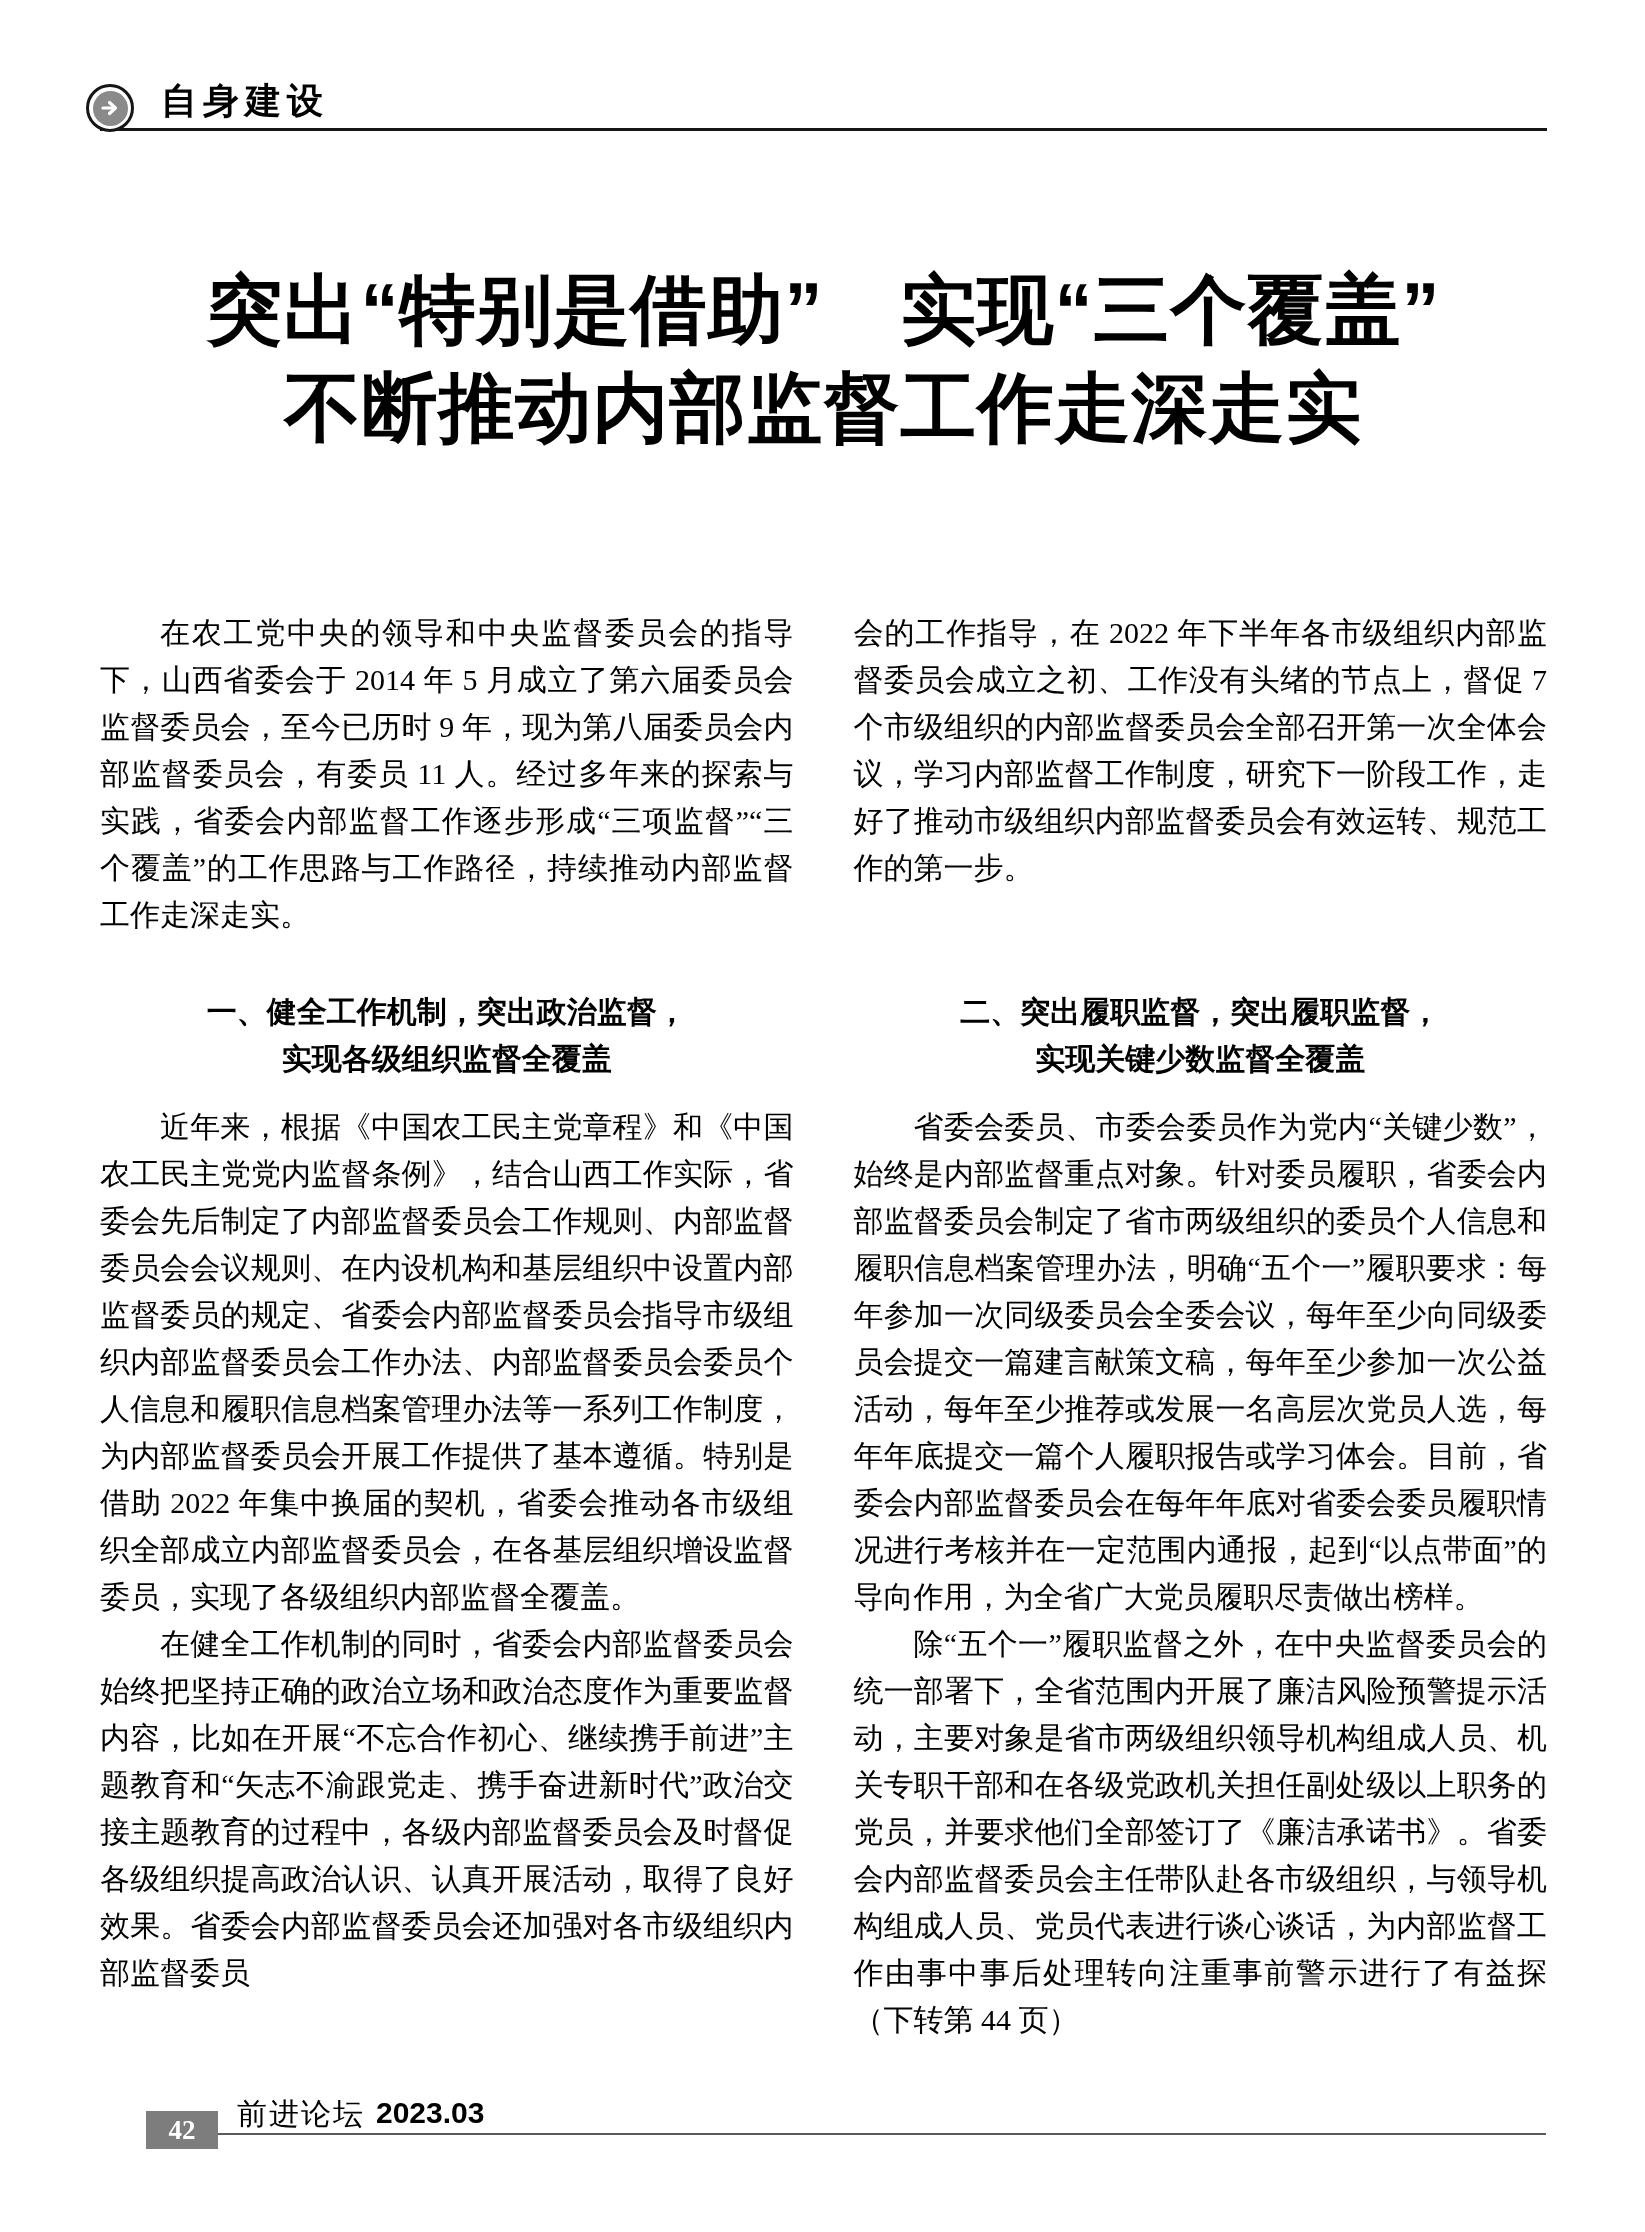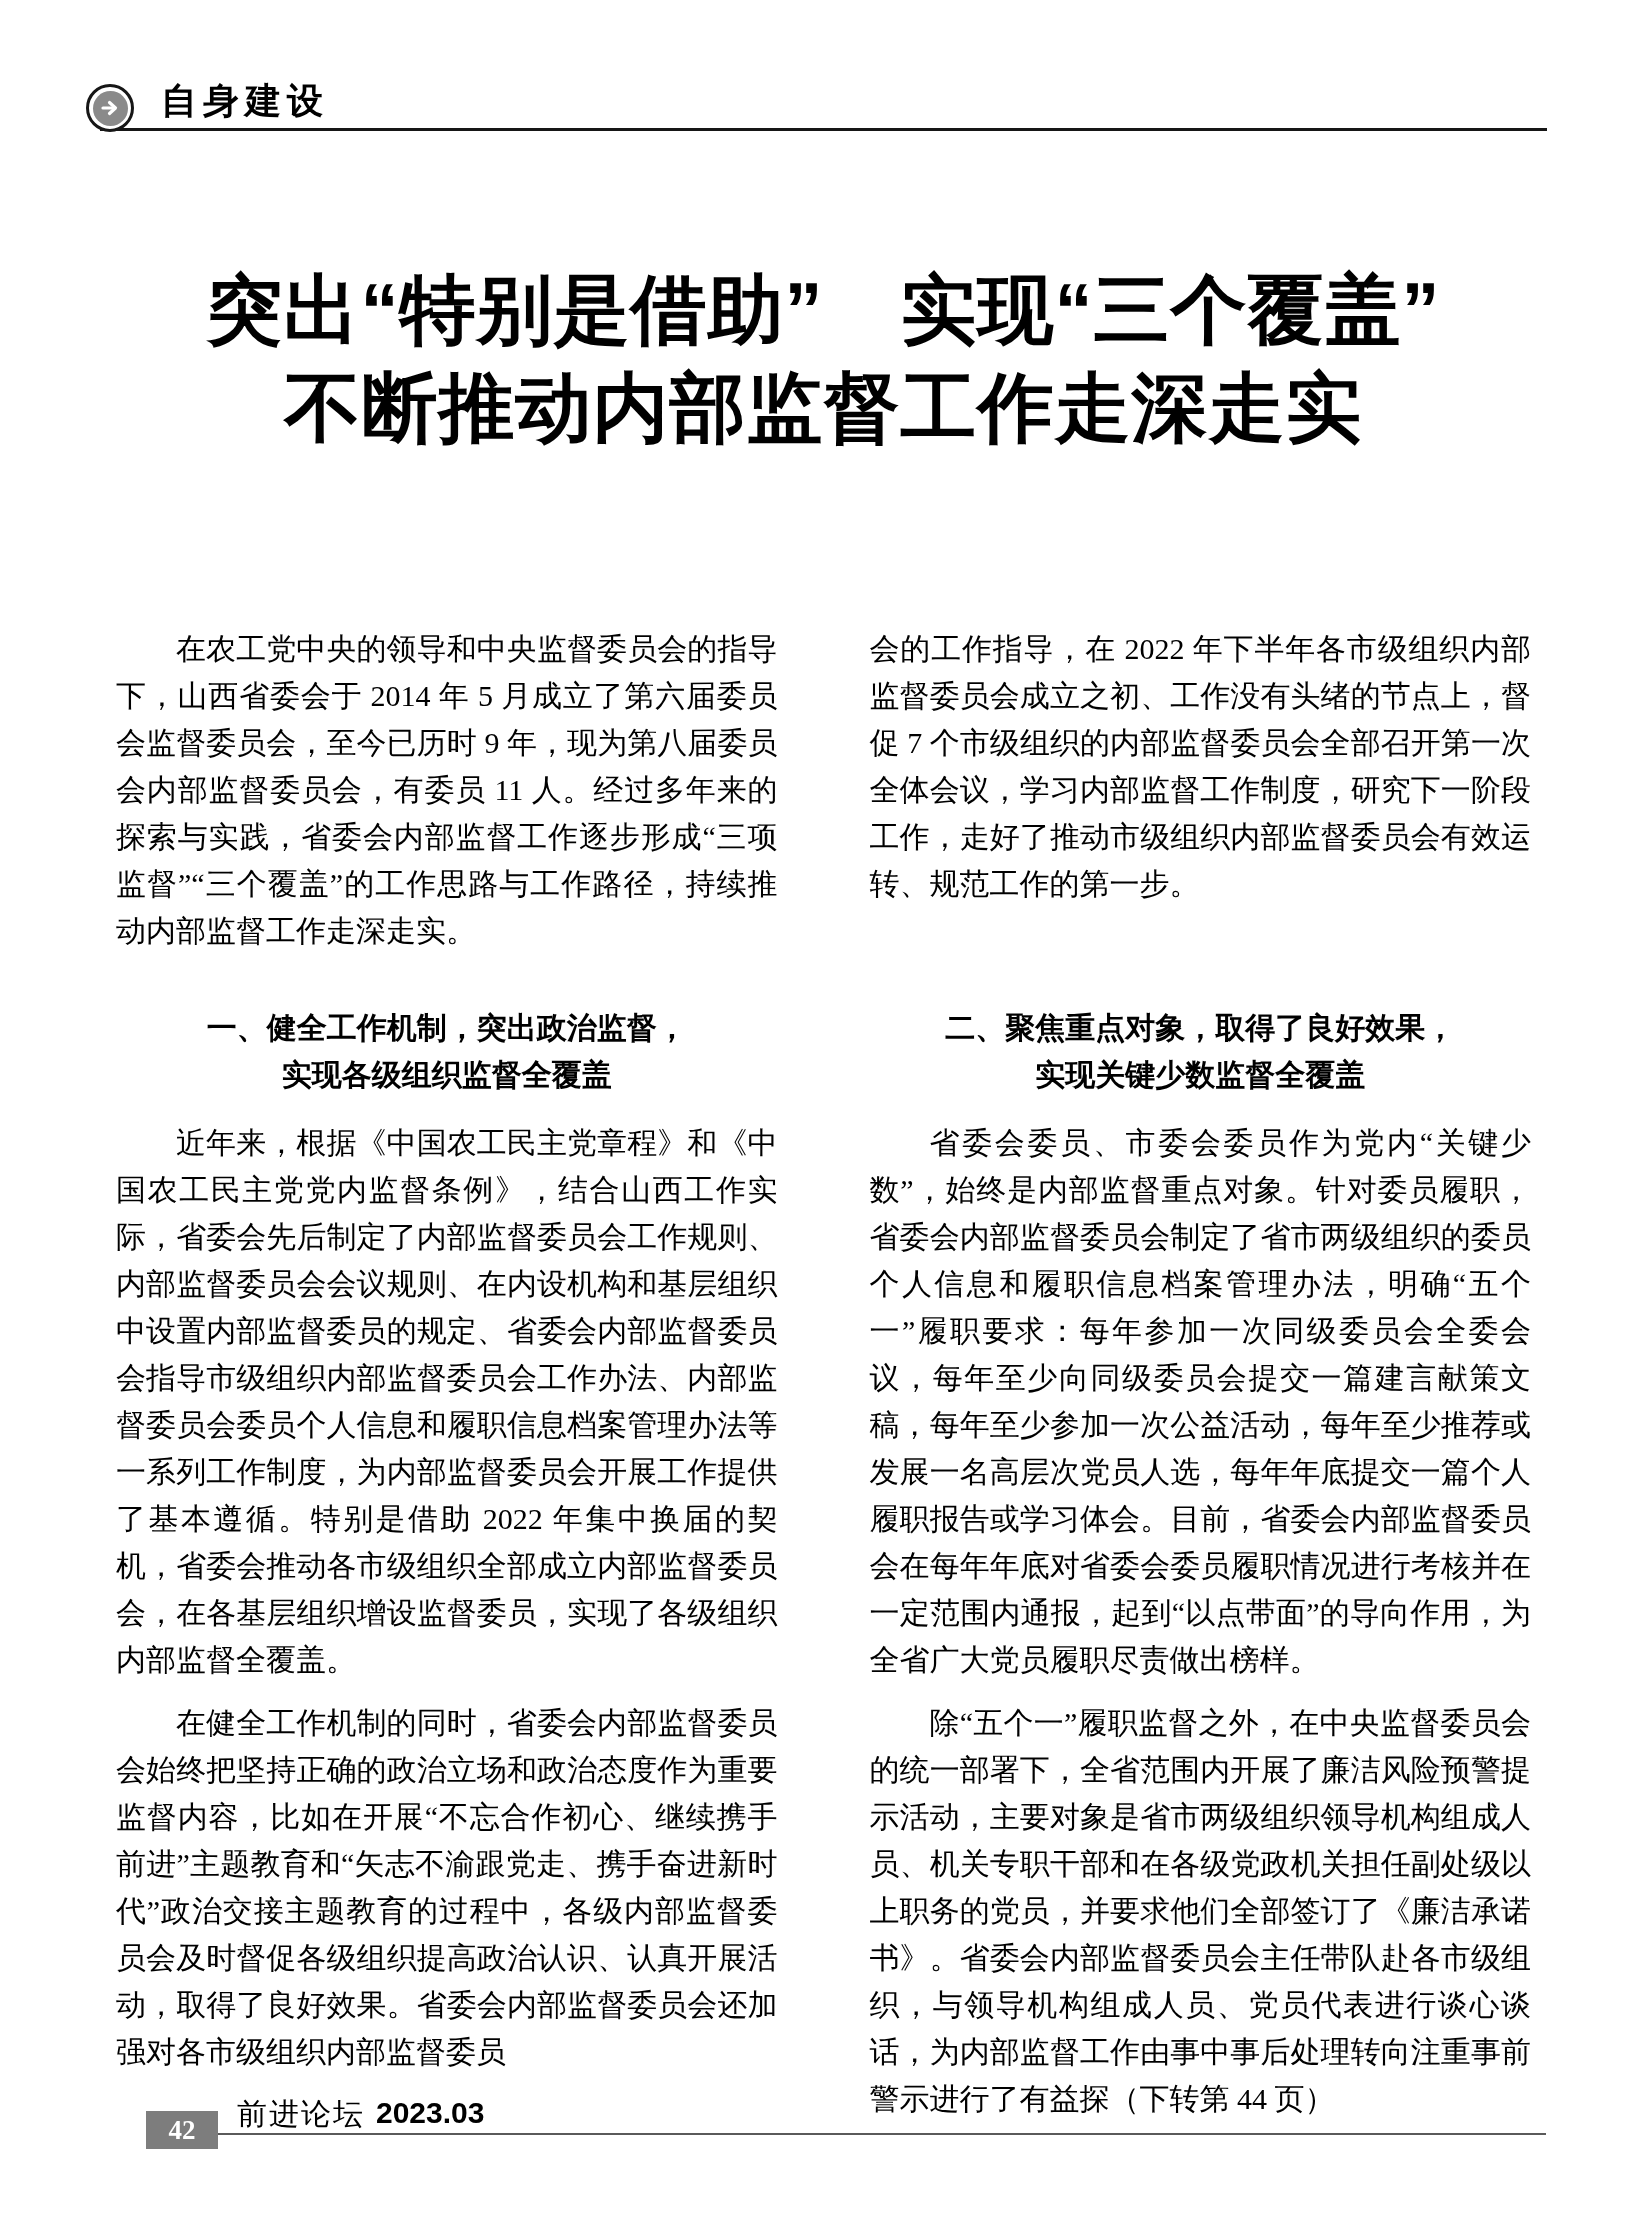--- a/index.html
+++ b/index.html
@@ -57,21 +57,21 @@
   
   .columns{
     position:absolute;left:100px;top:609px;width:1447px;
     display:flex;gap:60px;
   }
   .col{
     width:694px;
     font-size:30px;line-height:47px;
     text-align:justify;
   }
-  .col p{margin:16px;text-indent:2em;font-family:Liberation Serif, serif;}
+  .col p{margin:0;text-indent:2em;font-family:Liberation Serif, serif;}
   .col p.cont{text-indent:0;}
   .sec-heading{
     font-weight:bold;
     text-align:center;
     font-size:30px;line-height:47px;
     margin:50px 0 21px 0;
   }
   .sec-heading.offset{margin-top:97px;}
   .sec-heading div{text-indent:0;}
 
@@ -127,21 +127,21 @@
         <div>一、健全工作机制，突出政治监督，</div>
         <div>实现各级组织监督全覆盖</div>
       </div>
       <p>近年来，根据《中国农工民主党章程》和《中国农工民主党党内监督条例》，结合山西工作实际，省委会先后制定了内部监督委员会工作规则、内部监督委员会会议规则、在内设机构和基层组织中设置内部监督委员的规定、省委会内部监督委员会指导市级组织内部监督委员会工作办法、内部监督委员会委员个人信息和履职信息档案管理办法等一系列工作制度，为内部监督委员会开展工作提供了基本遵循。特别是借助 2022 年集中换届的契机，省委会推动各市级组织全部成立内部监督委员会，在各基层组织增设监督委员，实现了各级组织内部监督全覆盖。</p>
       <p>在健全工作机制的同时，省委会内部监督委员会始终把坚持正确的政治立场和政治态度作为重要监督内容，比如在开展“不忘合作初心、继续携手前进”主题教育和“矢志不渝跟党走、携手奋进新时代”政治交接主题教育的过程中，各级内部监督委员会及时督促各级组织提高政治认识、认真开展活动，取得了良好效果。省委会内部监督委员会还加强对各市级组织内部监督委员</p>
     </div>
 
     <div class="col">
       <p class="cont">会的工作指导，在 2022 年下半年各市级组织内部监督委员会成立之初、工作没有头绪的节点上，督促 7 个市级组织的内部监督委员会全部召开第一次全体会议，学习内部监督工作制度，研究下一阶段工作，走好了推动市级组织内部监督委员会有效运转、规范工作的第一步。</p>
       <div class="sec-heading offset">
-        <div>二、聚焦重点对象，取得了良好效果，</div>
+        <div>二、突出履职监督，突出履职监督，</div>
         <div>实现关键少数监督全覆盖</div>
       </div>
       <p>省委会委员、市委会委员作为党内“关键少数”，始终是内部监督重点对象。针对委员履职，省委会内部监督委员会制定了省市两级组织的委员个人信息和履职信息档案管理办法，明确“五个一”履职要求：每年参加一次同级委员会全委会议，每年至少向同级委员会提交一篇建言献策文稿，每年至少参加一次公益活动，每年至少推荐或发展一名高层次党员人选，每年年底提交一篇个人履职报告或学习体会。目前，省委会内部监督委员会在每年年底对省委会委员履职情况进行考核并在一定范围内通报，起到“以点带面”的导向作用，为全省广大党员履职尽责做出榜样。</p>
       <p>除“五个一”履职监督之外，在中央监督委员会的统一部署下，全省范围内开展了廉洁风险预警提示活动，主要对象是省市两级组织领导机构组成人员、机关专职干部和在各级党政机关担任副处级以上职务的党员，并要求他们全部签订了《廉洁承诺书》。省委会内部监督委员会主任带队赴各市级组织，与领导机构组成人员、党员代表进行谈心谈话，为内部监督工作由事中事后处理转向注重事前警示进行了有益探（下转第 44 页）</p>
     </div>
 
   </div>
 
   <div class="footer-box">42</div>
   <div class="footer-journal">前进论坛</div>

